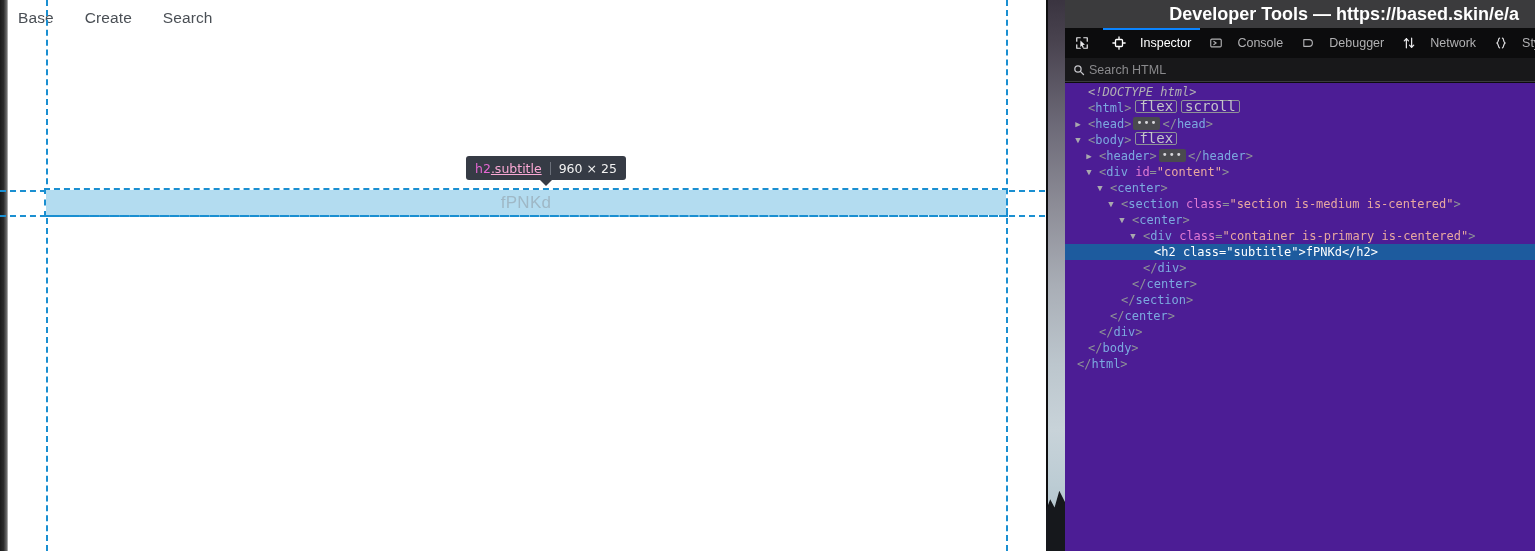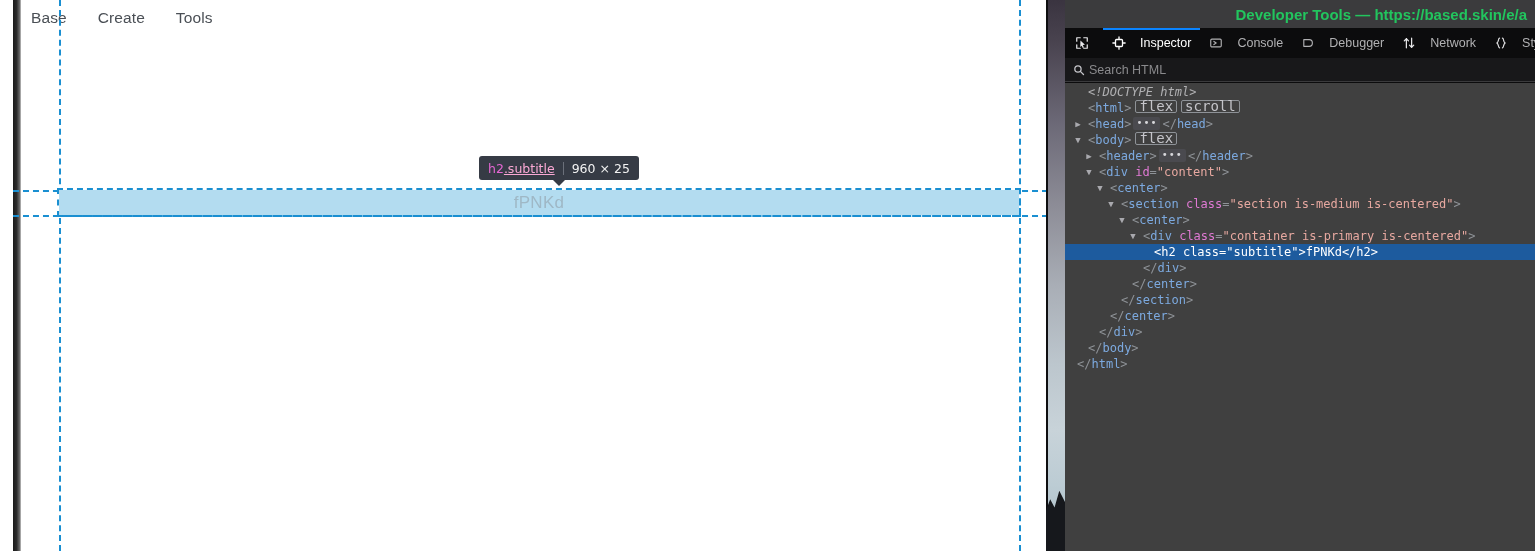--- a/index.html
+++ b/index.html
@@ -6,21 +6,21 @@
   html, body {
     width:1535px; height:551px;
     overflow:hidden;
     font-family:"Liberation Sans", sans-serif;
     background:#ffffff;
   }
   #root { position:relative; width:1535px; height:551px; }
 
   
   #page-viewport {
-    position:absolute; left:13px; top:0; width:1045px; height:551px;
+    position:absolute; left:0; top:0; width:1045px; height:551px;
     background:#ffffff; overflow:hidden;
   }
   
   #window-edge {
     position:absolute; left:0; top:0; width:8px; height:551px;
     background:linear-gradient(to right,#1a1a1a 0%,#2b2b2b 45%,#6d6d6d 85%,#cfcfcf 100%);
   }
 
   #site-nav {
     position:absolute; left:18px; top:9px;
@@ -101,22 +101,22 @@
     background:#0c0c0d; color:#f9f9fa;
     font-family:"Liberation Sans", sans-serif;
     overflow:hidden;
   }
   #devtools-titlebar {
     position:relative; height:28px; background:#3b3b3d;
     display:flex; align-items:center; justify-content:flex-end;
     padding-right:0; overflow:hidden;
   }
   #devtools-title {
-    font-size:15px; font-weight:bold; color:#22c55e;
-    white-space:nowrap; padding-right:8px;
+    font-size:18px; font-weight:bold; color:#ffffff;
+    white-space:nowrap; padding-right:16px;
     transform:translateX(0);
   }
 
   #toolbar-tabs {
     position:relative; height:30px; background:#0c0c0d;
     display:flex; align-items:stretch;
     border-bottom:1px solid #0c0c0d;
   }
   .tb-btn {
     display:flex; align-items:center; gap:14px;
@@ -135,21 +135,21 @@
   #search-icon-wrap { width:12px; height:12px; flex:0 0 12px; display:block; }
   #search-html-input {
     flex:1; background:transparent; border:0; outline:0;
     color:#b1b1b3; font-size:12.5px;
     font-family:"Liberation Sans", sans-serif;
   }
   #search-html-input::placeholder { color:#8a8a8d; }
 
   #markup-view {
     position:absolute; top:83px; left:0; right:0; bottom:0;
-    background:#404040; overflow:hidden;
+    background:#4c1d95; overflow:hidden;
     font-family:"DejaVu Sans Mono", monospace;
     font-size:12px; line-height:16px;
     padding-top:1px;
   }
   .node-row {
     position:relative; height:16px; line-height:16px;
     white-space:nowrap; padding-left:4px; cursor:default;
   }
   .node-row.selected { background:#1d5b9e; }
   .node-row .twisty {
@@ -187,21 +187,21 @@
 
 <div id="root">
 
   <div id="page-viewport">
 
     <div id="window-edge"></div>
 
     <nav id="site-nav">
         <span class="nav-link">Base</span>
         <span class="nav-link">Create</span>
-        <span class="nav-link">Tools</span>
+        <span class="nav-link">Search</span>
       </nav>
 
     <div class="guide guide-v" style="left:46px;"></div>
     <div class="guide guide-v" style="left:1006px;"></div>
     <div class="guide guide-h" style="top:190px;"></div>
     <div class="guide guide-h" style="top:215px;"></div>
 
     <div id="node-highlight">
       <div id="node-highlight-label">fPNKd</div>
     </div>

